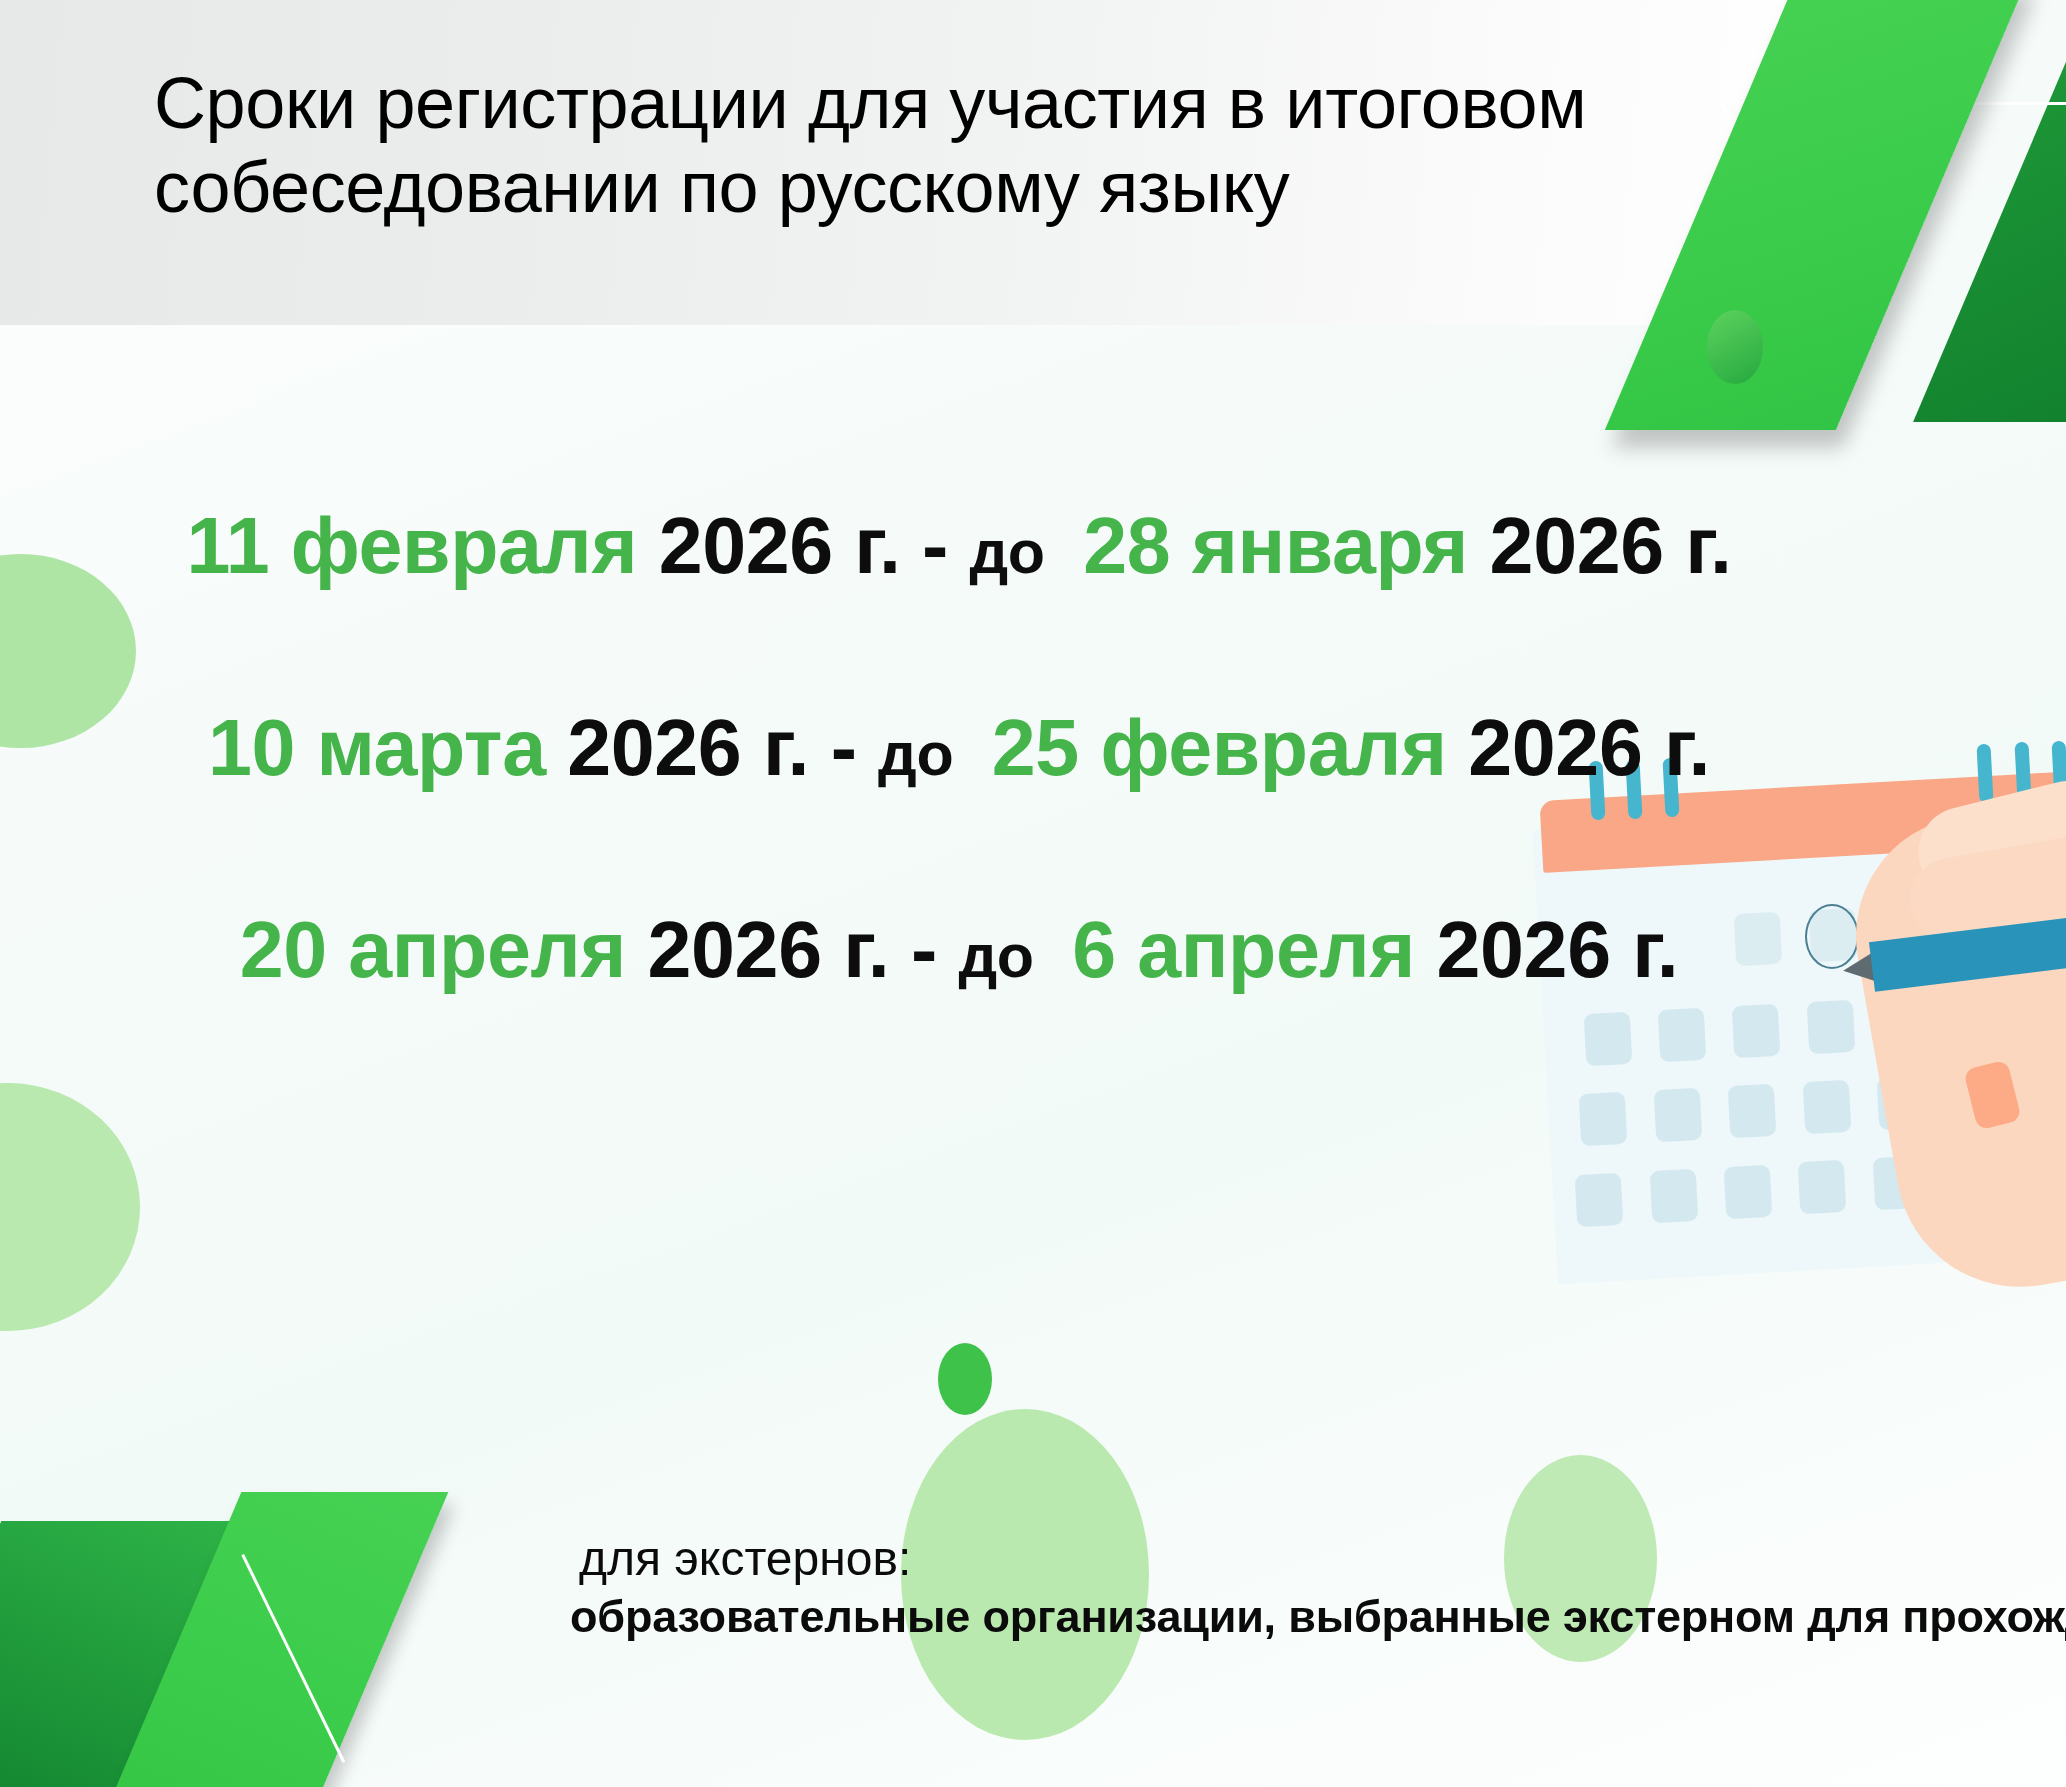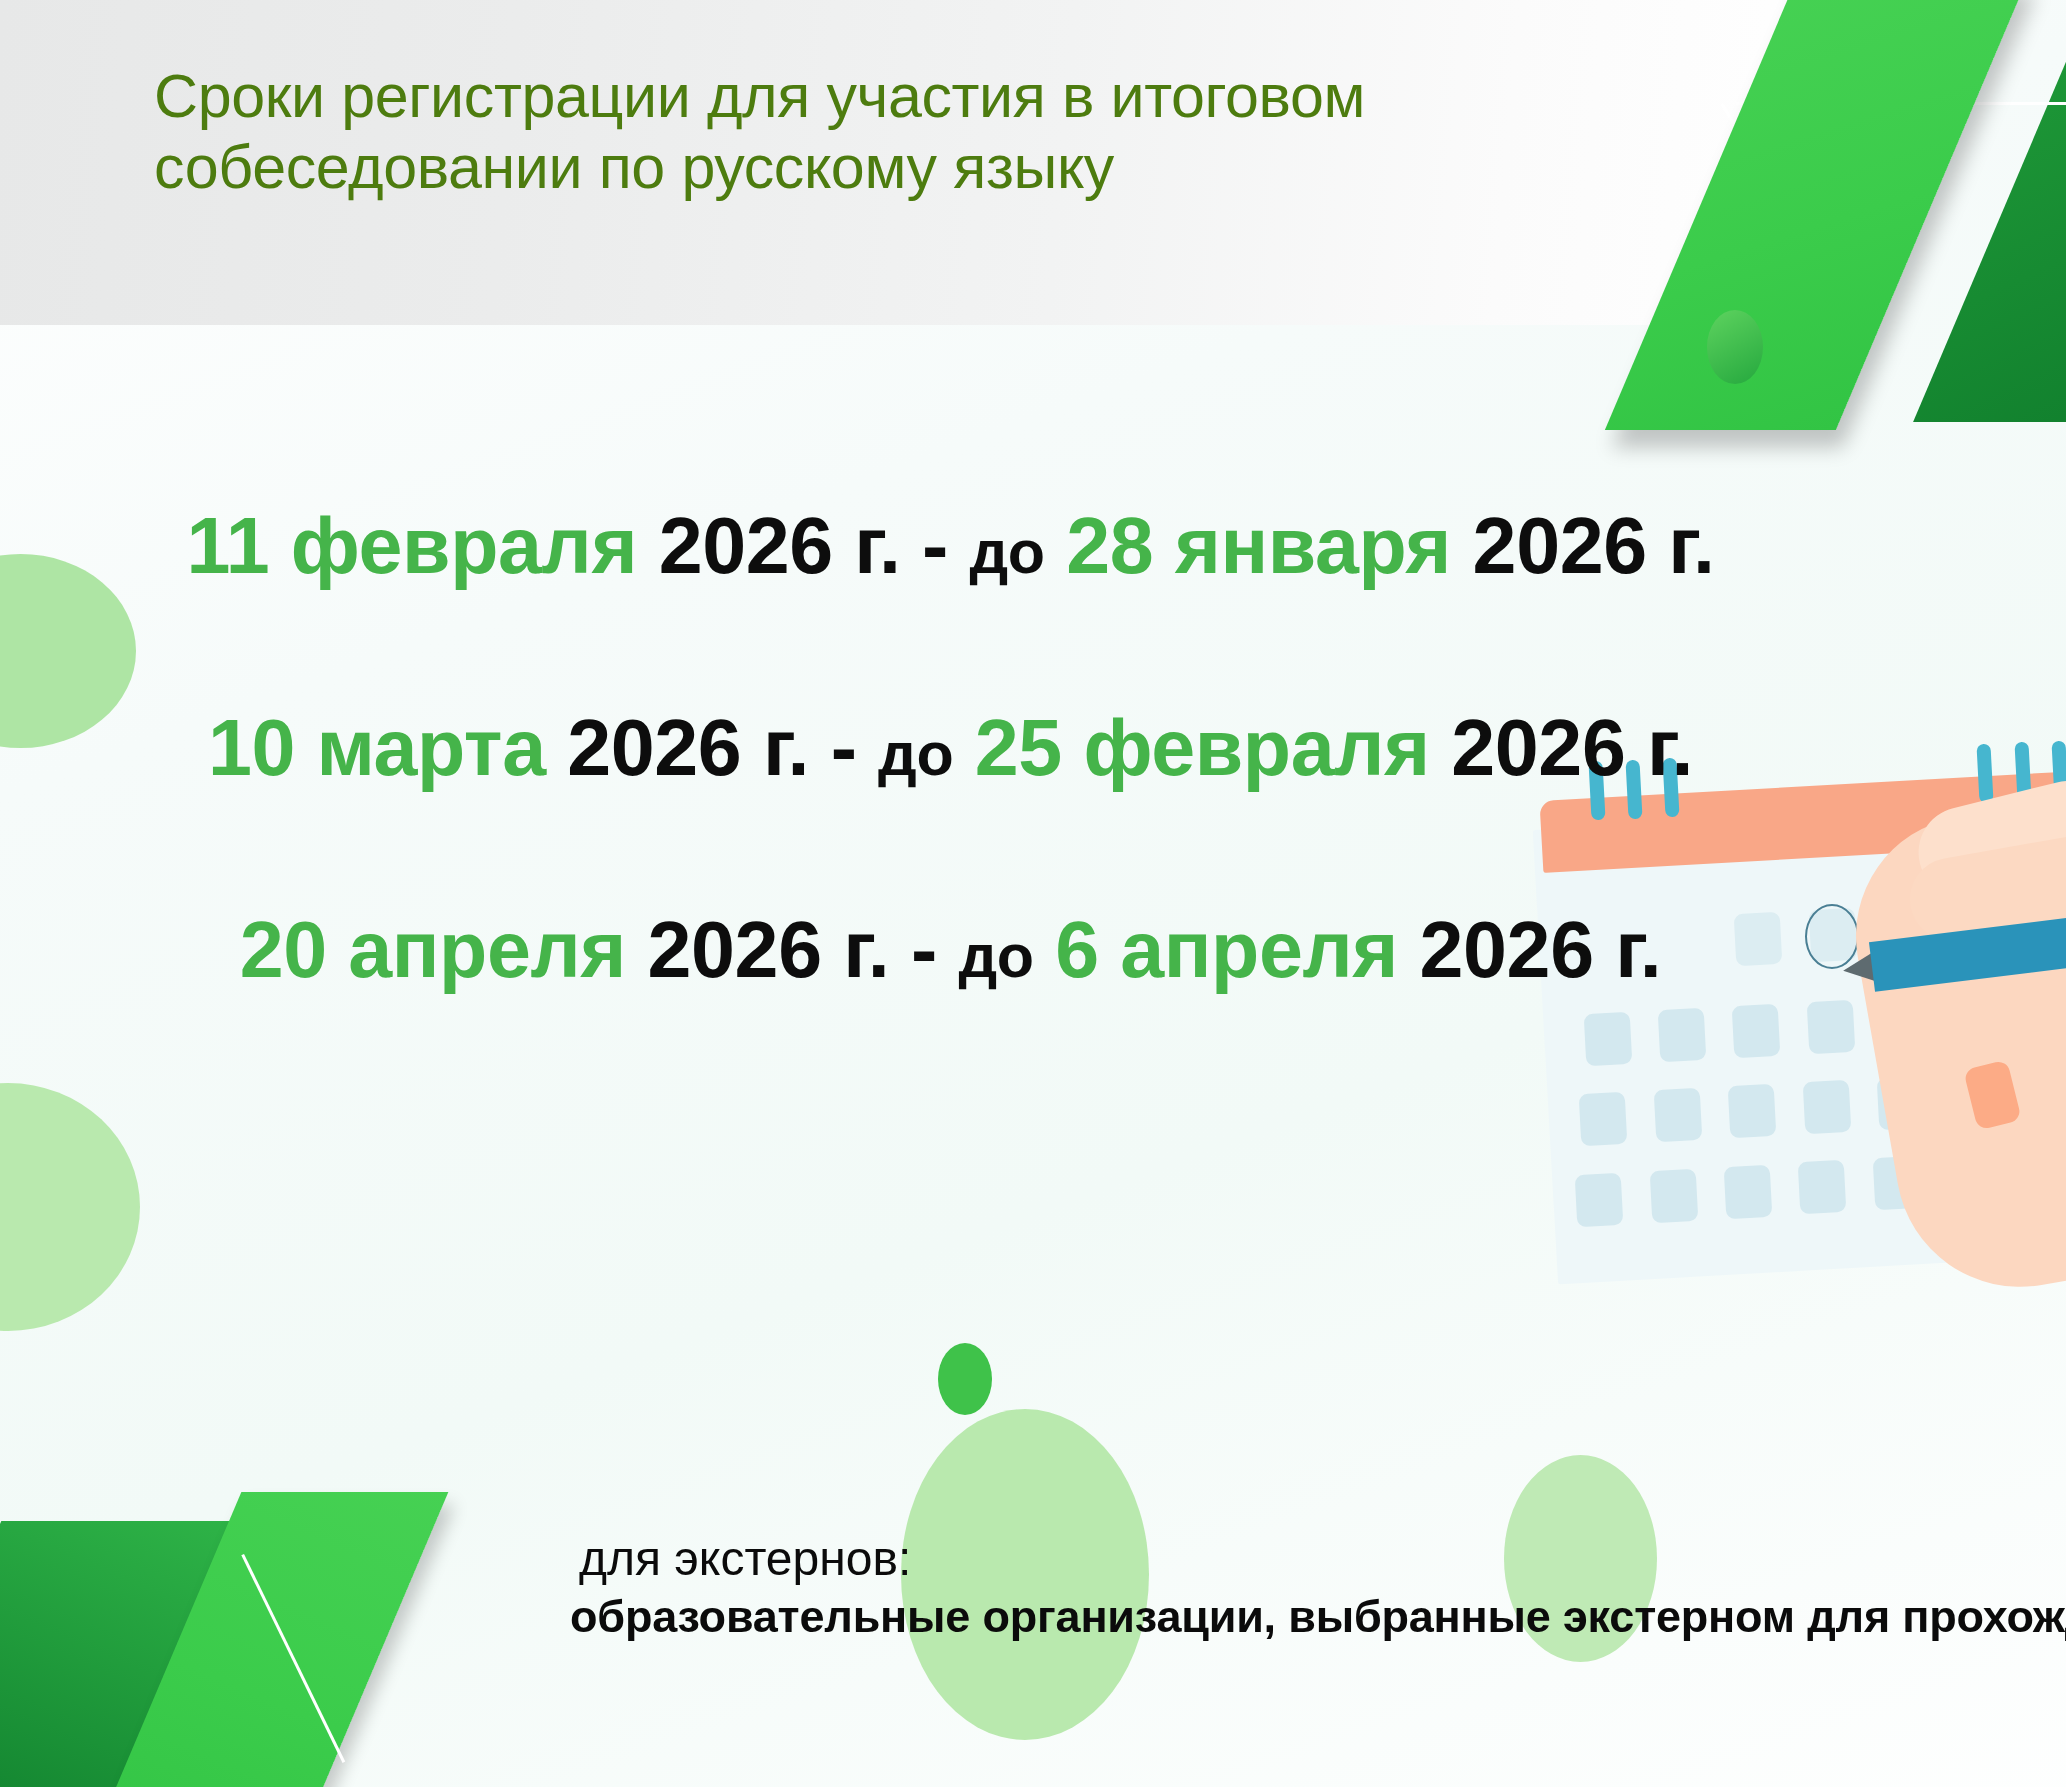--- a/index.html
+++ b/index.html
@@ -98,44 +98,44 @@
     background: #ffffff;
     transform: rotate(64deg);
     transform-origin: left top;
   }
 
   
   .title {
     position: absolute;
     left: 154px; top: 61px;
     width: 1727px;
-    font-size: 61px;
+    font-size: 72px;
     line-height: 1.17;
     font-weight: 400;
-    color: #4d7c0f;
+    color: #000000;
     letter-spacing: -0.4px;
     white-space: pre-line;
   }
 
   
   .dates { position: absolute; left: 0; top: 446px; width: 1942px; }
   .date-row {
     position: relative;
     height: 202px;
     font-size: 79px;
     font-weight: bold;
     color: #0d0d0d;
     letter-spacing: -0.4px;
     white-space: nowrap;
   }
   .date-row .inner { position: absolute; left: 0; top: 54px; width: 1901px; text-align: center; }
   .date-row.r1 .inner { padding-right: 99px; }
   .date-row.r2 .inner { padding-right: 107px; }
   .date-row.r3 .inner { padding-right: 62px; }
-  .gr { color: #45b44a; }
+  .gr { color: #45b44a; margin-left: 17px; }
   .dosep { font-size: 61px; font-weight: bold; color: #0d0d0d; }
   .dash { font-weight: bold; }
 
   
   .places-head {
     position: absolute;
     left: 88px; top: 1077px;
     font-size: 53px;
     font-weight: bold;
     color: #0b0b0b;

